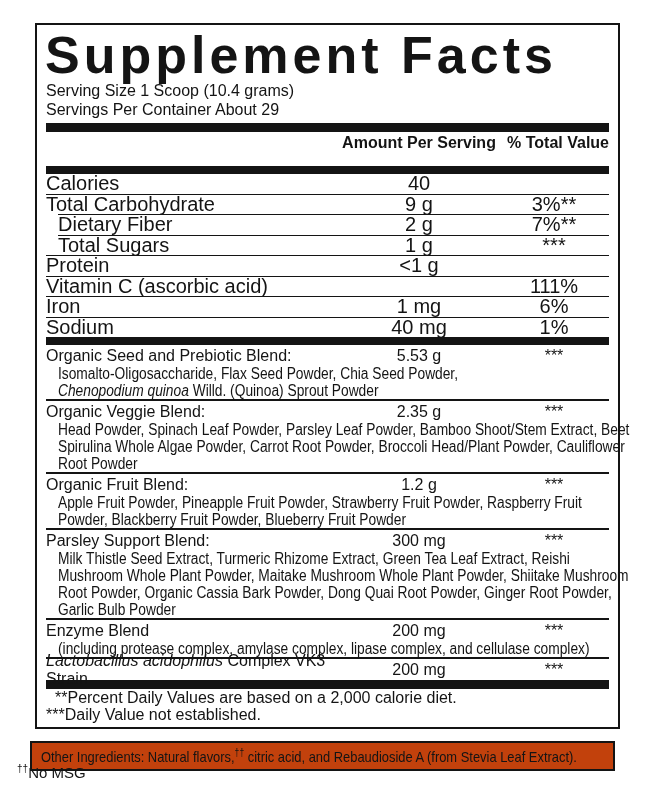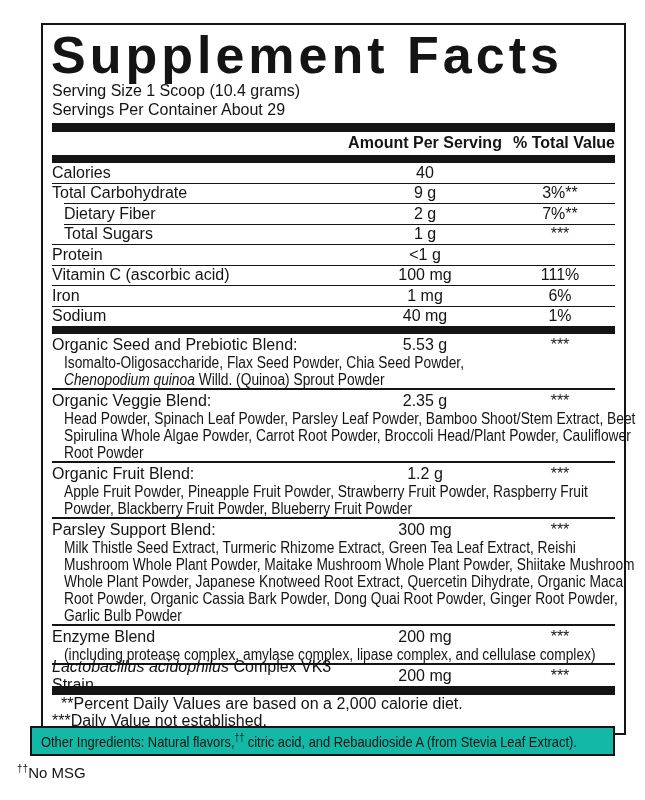--- a/index.html
+++ b/index.html
@@ -3,53 +3,53 @@
 <meta charset="utf-8">
 <style>
   html,body{margin:0;padding:0;}
   body{
     width:645px;height:800px;position:relative;
     background:#ffffff;color:#141414;
     font-family:"Liberation Sans", sans-serif;
     -webkit-font-smoothing:antialiased;
   }
   .facts-box{
-    position:absolute;left:41px;top:23px;width:585px;
+    position:absolute;left:35px;top:23px;width:585px;
     box-sizing:border-box;border:2.5px solid #141414;
     background:#ffffff;padding:0 9px 4px 9px;
   }
   .title{
     font-size:52px;font-weight:bold;line-height:45px;
     letter-spacing:4px;white-space:nowrap;margin:8px 0 4px -1px;
   }
   .serving{font-size:16px;line-height:18.5px;}
   .bar{background:#141414;height:9px;margin-top:4px;}
   .bar.b2{height:8px;margin-top:0;}
   .bar.b3{height:8px;margin-top:0;}
   .bar.b4{height:9px;margin-top:1px;}
-  .hdr-row{display:flex;align-items:center;font-weight:bold;font-size:16px;padding:2px 0 3px 0;}
+  .hdr-row{display:flex;align-items:center;font-weight:bold;font-size:16px;padding:2px 0 14px 0;}
   .c-label{flex:1;min-width:0;}
   .c-amt{width:160px;text-align:center;white-space:nowrap;}
   .c-dv{width:110px;text-align:center;white-space:nowrap;}
   .hdr-row .c-dv{text-align:right;}
-  .n-row{display:flex;align-items:center;font-size:16px;height:19.5px;}
+  .n-row{display:flex;align-items:center;font-size:20px;height:19.5px;}
   .c-label.ind{padding-left:12px;}
   .sep{height:1px;background:#141414;}
   .sep.ind{margin-left:12px;}
   .sep2{height:2px;background:#141414;}
   .b-head{display:flex;align-items:center;font-size:16px;height:19px;padding-top:1px;}
   .b-ing{font-size:16px;line-height:17px;padding-left:12px;white-space:nowrap;overflow:visible;}
   .cond{display:inline-block;transform:scaleX(0.86);transform-origin:0 50%;white-space:nowrap;}
   .footnotes{font-size:16px;line-height:17px;margin-top:0;}
   .footnotes .fn-first{padding-left:9px;}
   .ital{font-style:italic;}
   .sup{vertical-align:super;font-size:10px;line-height:0;}
   .other-box{
-    position:absolute;left:30px;top:726px;width:585px;box-sizing:border-box;
-    border:2px solid #141414;background:#14b8a6;
+    position:absolute;left:30px;top:741px;width:585px;box-sizing:border-box;
+    border:2px solid #141414;background:#c2410c;
     padding:5px 9px 4px 9px;font-size:15px;white-space:nowrap;
   }
   .msg-note{position:absolute;left:17px;top:764px;font-size:15px;}
 </style>
 </head>
 <body>
 
 <div class="facts-box">
   <div class="title">Supplement Facts</div>
   <div class="serving">Serving Size 1 Scoop (10.4 grams)</div>
@@ -91,21 +91,20 @@
       </div>
       <div class="sep"></div>
       <div class="n-row">
         <div class="c-label">Protein</div>
         <div class="c-amt">&lt;1 g</div>
         <div class="c-dv"></div>
       </div>
       <div class="sep"></div>
       <div class="n-row">
         <div class="c-label">Vitamin C (ascorbic acid)</div>
-        <div class="c-amt">100 mg</div>
         <div class="c-dv">111%</div>
       </div>
       <div class="sep"></div>
       <div class="n-row">
         <div class="c-label">Iron</div>
         <div class="c-amt">1 mg</div>
         <div class="c-dv">6%</div>
       </div>
       <div class="sep"></div>
       <div class="n-row">
@@ -143,21 +142,20 @@
       <div class="b-ing"><span class="cond"><span>Apple Fruit Powder, Pineapple Fruit Powder, Strawberry Fruit Powder, Raspberry Fruit</span></span></div>
       <div class="b-ing"><span class="cond"><span>Powder, Blackberry Fruit Powder, Blueberry Fruit Powder</span></span></div>
       <div class="sep2"></div>
       <div class="b-head">
         <div class="c-label"><span>Parsley Support Blend:</span></div>
         <div class="c-amt">300 mg</div>
         <div class="c-dv">***</div>
       </div>
       <div class="b-ing"><span class="cond"><span>Milk Thistle Seed Extract, Turmeric Rhizome Extract, Green Tea Leaf Extract, Reishi</span></span></div>
       <div class="b-ing"><span class="cond"><span>Mushroom Whole Plant Powder, Maitake Mushroom Whole Plant Powder, Shiitake Mushroom</span></span></div>
-      <div class="b-ing"><span class="cond"><span>Whole Plant Powder, Japanese Knotweed Root Extract, Quercetin Dihydrate, Organic Maca</span></span></div>
       <div class="b-ing"><span class="cond"><span>Root Powder, Organic Cassia Bark Powder, Dong Quai Root Powder, Ginger Root Powder,</span></span></div>
       <div class="b-ing"><span class="cond"><span>Garlic Bulb Powder</span></span></div>
       <div class="sep2"></div>
       <div class="b-head">
         <div class="c-label"><span>Enzyme Blend</span></div>
         <div class="c-amt">200 mg</div>
         <div class="c-dv">***</div>
       </div>
       <div class="b-ing"><span class="cond"><span>(including protease complex, amylase complex, lipase complex, and cellulase complex)</span></span></div>
       <div class="sep2"></div>

